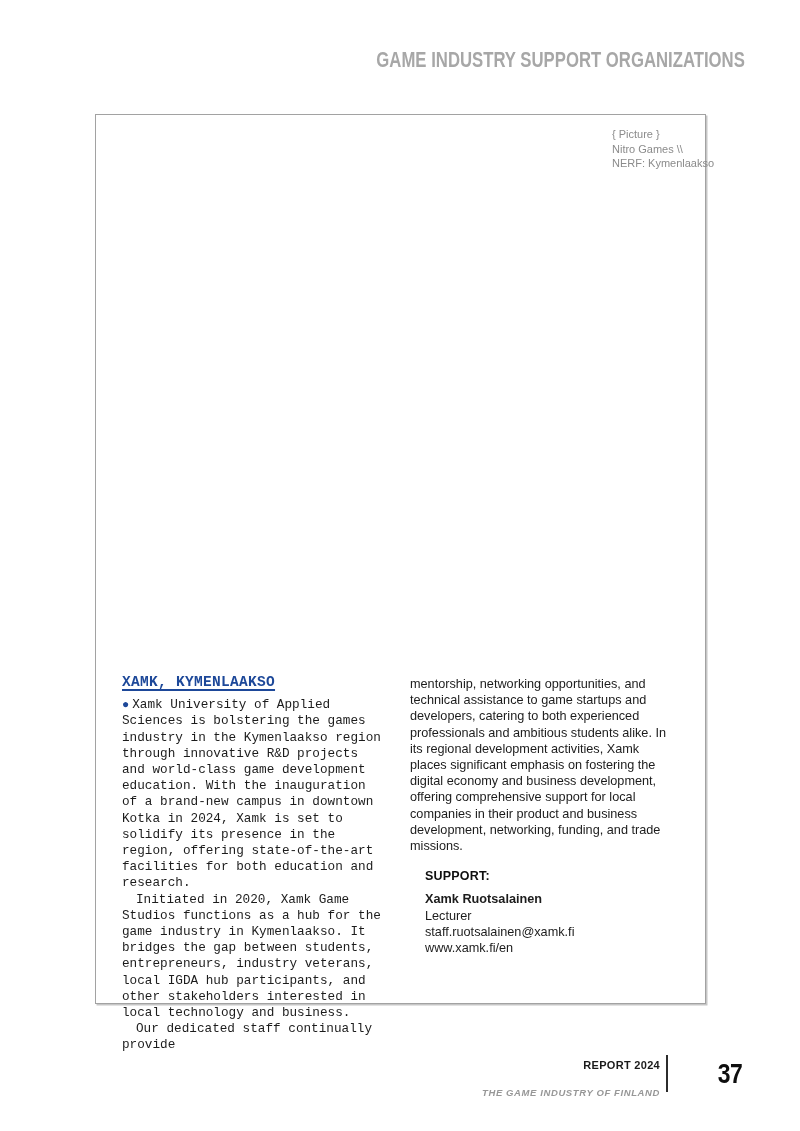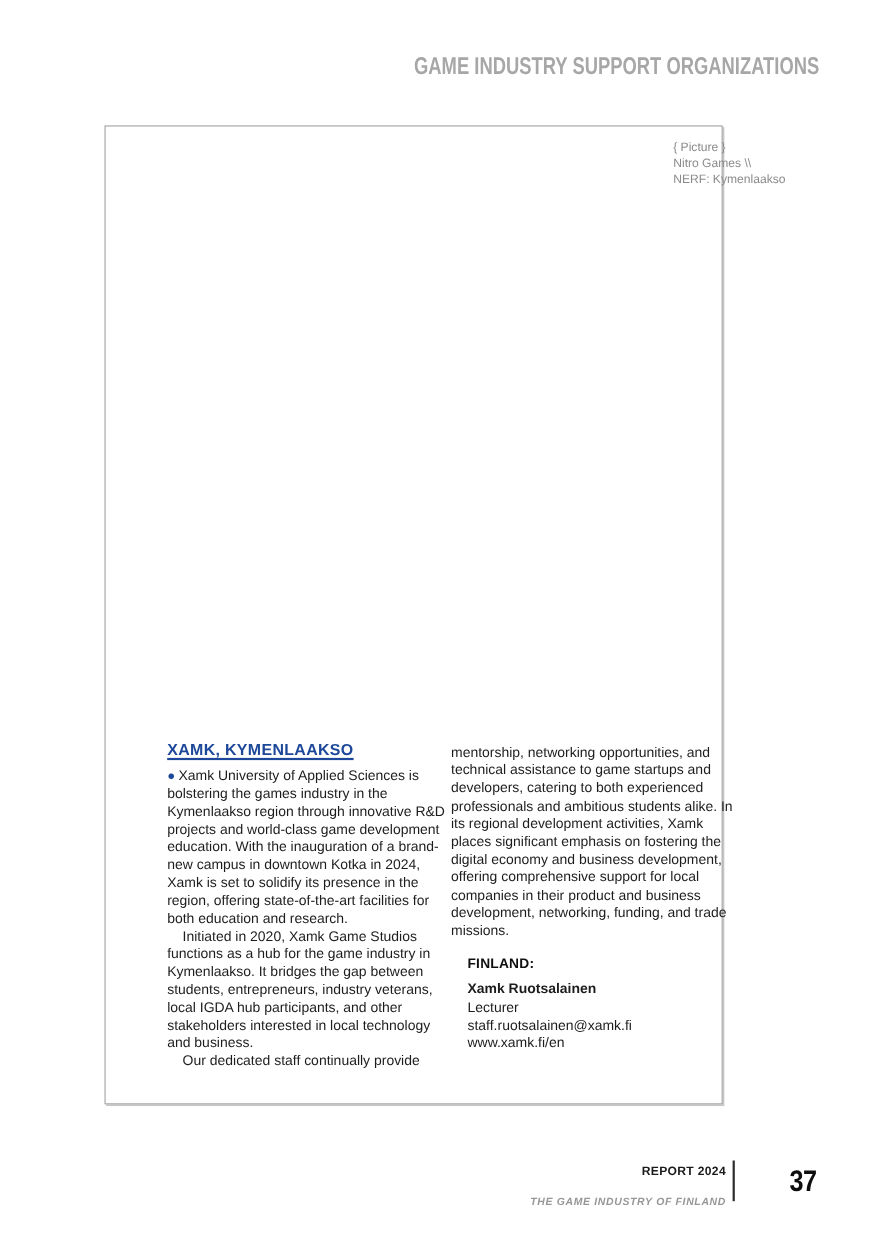--- a/index.html
+++ b/index.html
@@ -24,21 +24,21 @@
     white-space: nowrap;
     transform: scaleX(0.76);
     transform-origin: 100% 50%;
   }
 
   
   .picture-box {
     position: absolute;
     left: 95px;
     top: 114px;
-    width: 562px;
+    width: 611px;
     height: 890px;
     background: #ffffff;
     border: 1px solid #a2a2a2;
     box-shadow: 1.5px 1.5px 0 #c6c6c6;
   }
   .picture-caption {
     position: absolute;
     left: 516px;
     top: 12px;
     font-size: 11px;
@@ -48,21 +48,21 @@
   .picture-caption div { white-space: nowrap; }
 
   
   .column {
     position: absolute;
     width: 259px;
     font-size: 12.7px;
     line-height: 16.2px;
     color: #1c1c1c;
   }
-  .col-left  { left: 152px; top: 674px; }
+  .col-left  { left: 122px; top: 674px; font-family: Liberation Mono, monospace; }
   .col-right { left: 410px; top: 676px; }
 
   .article-heading {
     display: inline-block;
     font-size: 14.5px;
     font-weight: bold;
     letter-spacing: 0.3px;
     color: #1d4899;
     text-decoration: underline;
     text-decoration-thickness: 1.5px;
@@ -157,21 +157,21 @@
     <span class="bullet">●</span><span>Xamk University of Applied Sciences is bolstering the games industry in the Kymenlaakso region through innovative R&amp;D projects and world-class game development education. With the inauguration of a brand-new campus in downtown Kotka in 2024, Xamk is set to solidify its presence in the region, offering state-of-the-art facilities for both education and research.</span>
   </div>
   <div class="para-indent">Initiated in 2020, Xamk Game Studios functions as a hub for the game industry in Kymenlaakso. It bridges the gap between students, entrepreneurs, industry veterans, local IGDA hub participants, and other stakeholders interested in local technology and business.</div>
   <div class="para-indent">Our dedicated staff continually provide</div>
 </div>
 
 <div class="column col-right">
   <div>mentorship, networking opportunities, and technical assistance to game startups and developers, catering to both experienced professionals and ambitious students alike. In its regional development activities, Xamk places significant emphasis on fostering the digital economy and business development, offering comprehensive support for local companies in their product and business development, networking, funding, and trade missions.</div>
 
   <div class="contacts">
-    <div class="contacts-label">FINLAND:</div>
+    <div class="contacts-label">SUPPORT:</div>
     <div class="contact-line contact-name">Xamk Ruotsalainen</div>
     <div class="contact-line">Lecturer</div>
     <div class="contact-line">staff.ruotsalainen@xamk.fi</div>
     <div class="contact-line">
       <span class="website-link">www.xamk.fi/en</span>
     </div>
   </div>
 </div>
 
 <div class="footer-block">

